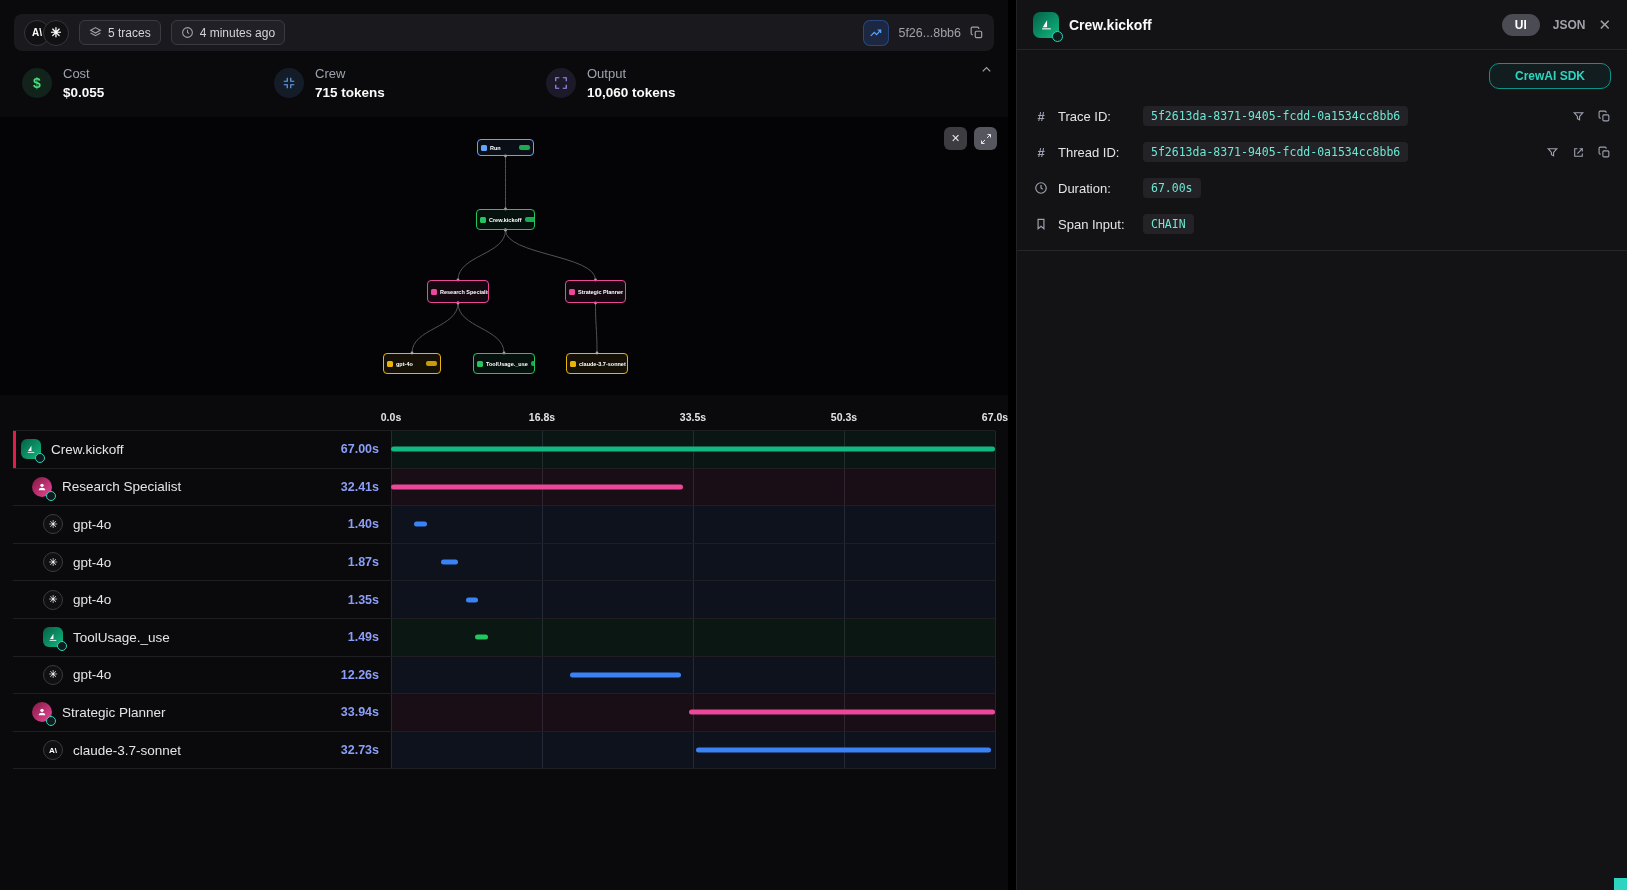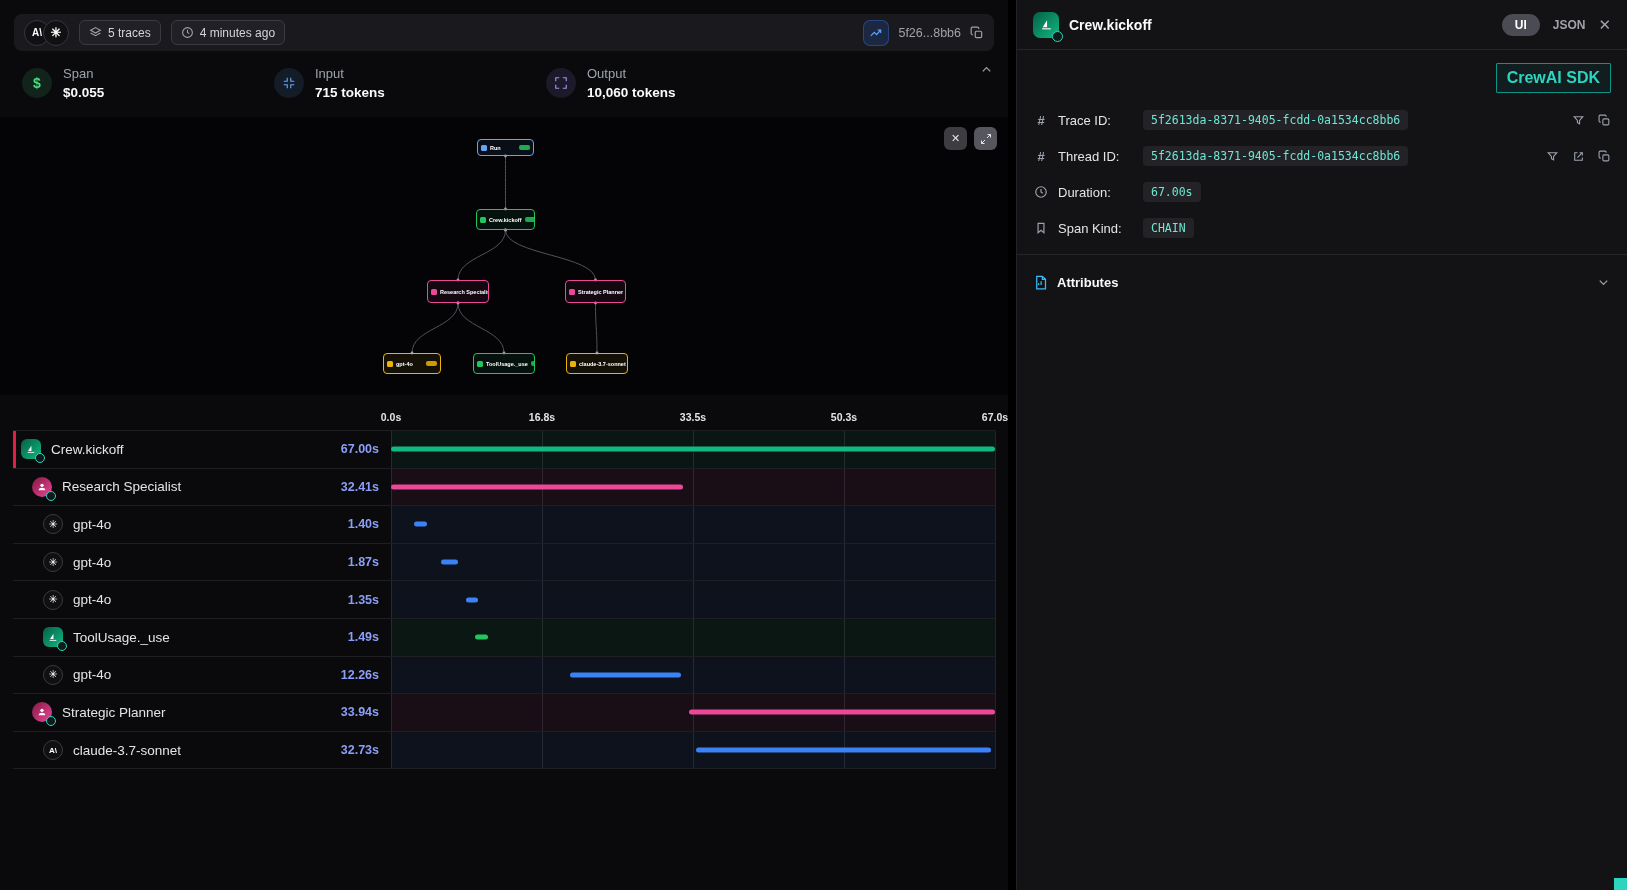--- a/index.html
+++ b/index.html
@@ -60,21 +60,21 @@
   .rp-header { height:50px; display:flex; align-items:center; gap:10px; padding:0 16px; border-bottom:1px solid #26262a; }
   .crew-icon { width:26px; height:26px; border-radius:7px; background:linear-gradient(135deg,#065f46,#10b981); position:relative; display:flex; align-items:center; justify-content:center; color:#fff; }
   .crew-icon .sub { position:absolute; right:-4px; bottom:-4px; width:11px; height:11px; border-radius:50%; background:#101b1a; border:1px solid #2dd4bf; }
   .rp-title { font-size:14px; font-weight:700; color:#fafafa; }
   .rp-right { margin-left:auto; display:flex; align-items:center; gap:13px; }
   .tab-ui { background:#4b4b53; color:#fff; border-radius:999px; padding:4px 13px; font-size:12px; font-weight:600; border:none; }
   .tab-json { color:#a1a1aa; font-size:12px; font-weight:600; background:none; border:none; }
   .rp-close { color:#a1a1aa; font-size:15px; background:none; border:none; }
   .rp-body { padding:13px 16px 0; }
   .sdk-row { display:flex; justify-content:flex-end; margin-bottom:9px; }
-  .sdk-badge { border:1px solid #0d9488; color:#2dd4bf; background:rgba(13,148,136,.08); font-size:16px; font-weight:700; padding:5px 10px; border-radius:1px; }
+  .sdk-badge { border:1px solid #0d9488; color:#2dd4bf; background:rgba(13,148,136,.08); font-size:12px; font-weight:700; padding:5px 25px; border-radius:10px; }
   .field { display:flex; align-items:center; height:36px; gap:9px; }
   .f-icon { width:16px; color:#9ca3af; display:flex; justify-content:center; font-size:13px; font-weight:700; }
   .f-label { font-size:13px; color:#e4e4e7; width:76px; flex:none; }
   .f-value { background:#232327; border-radius:4px; padding:3px 8px; font-family:"DejaVu Sans Mono",monospace; font-size:11.5px; color:#6ee7d4; white-space:nowrap; }
   .f-actions { margin-left:auto; display:flex; gap:13px; color:#9ca3af; }
   .f-actions span { display:flex; cursor:pointer; }
   .rp-divider { height:1px; background:#26262a; margin:8px -16px; }
   .attr-row { display:flex; align-items:center; gap:9px; height:38px; cursor:pointer; }
   .attr-icon { color:#38bdf8; display:flex; }
   .attr-label { font-size:13px; font-weight:700; color:#fafafa; }
@@ -125,35 +125,35 @@
         </span>
     </div>
   </div>
 
   <div class="stats-row" id="stats-row">
     <div class="stat">
         <span class="stat-icon" style="color:#4ade80;background:rgba(74,222,128,0.12)">
           <span style="font-size:14px">$</span>
         </span>
     <span>
-          <div class="stat-label">Span</div>
+          <div class="stat-label">Cost</div>
     <div class="stat-value">$0.055</div>
         </span>
       </div>
       <div class="stat">
         <span class="stat-icon" style="color:#60a5fa;background:rgba(96,165,250,0.12)">
           <svg width="14" height="14" viewBox="0 0 24 24" fill="none" stroke="currentColor" stroke-width="2">
             <path d="M9 3v6H3"></path>
             <path d="M15 3v6h6"></path>
             <path d="M9 21v-6H3"></path>
             <path d="M15 21v-6h6"></path>
           </svg>
         </span>
     <span>
-          <div class="stat-label">Input</div>
+          <div class="stat-label">Crew</div>
     <div class="stat-value">715 tokens</div>
         </span>
       </div>
       <div class="stat">
         <span class="stat-icon" style="color:#a78bfa;background:rgba(167,139,250,0.12)">
           <svg width="14" height="14" viewBox="0 0 24 24" fill="none" stroke="currentColor" stroke-width="2">
             <path d="M3 9V3h6"></path>
             <path d="M21 9V3h-6"></path>
             <path d="M3 15v6h6"></path>
             <path d="M21 15v6h-6"></path>
@@ -459,37 +459,21 @@
     <span class="f-label">Duration:</span>
     <span class="f-value">67.00s</span>
     <span class="f-actions"></span>
         </div>
         <div class="field">
           <span class="f-icon">
             <svg width="14" height="14" viewBox="0 0 24 24" fill="none" stroke="currentColor" stroke-width="2">
               <path d="M7 4h10v16l-5-4-5 4z"></path>
             </svg>
           </span>
-    <span class="f-label">Span Kind:</span>
+    <span class="f-label">Span Input:</span>
     <span class="f-value">CHAIN</span>
     <span class="f-actions"></span>
         </div>
       </div>
     <div class="rp-divider"></div>
-    <div class="attr-row">
-      <span class="attr-icon">
-          <svg width="15" height="15" viewBox="0 0 24 24" fill="none" stroke="currentColor" stroke-width="2">
-            <path d="M6 2h9l5 5v15H6z"></path>
-            <path d="M15 2v5h5"></path>
-            <path d="M9 16v-3"></path>
-            <path d="M13 16v-6"></path>
-          </svg>
-        </span>
-      <span class="attr-label">Attributes</span>
-      <span class="attr-chev">
-          <svg width="15" height="15" viewBox="0 0 24 24" fill="none" stroke="currentColor" stroke-width="2">
-            <path d="M6 9l6 6 6-6"></path>
-          </svg>
-        </span>
-    </div>
   </div>
   <div class="scroll-corner"></div>
 </div>
 
 </body></html>

